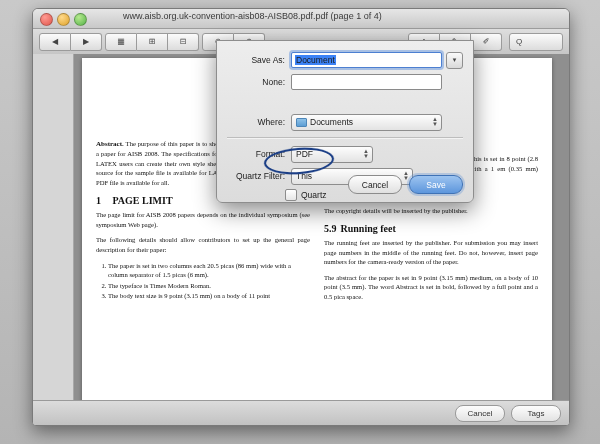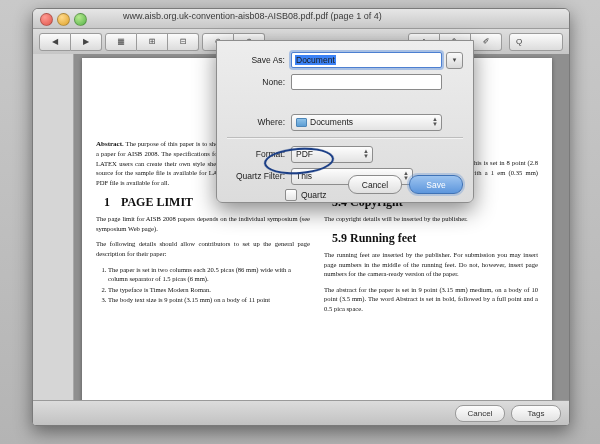--- a/index.html
+++ b/index.html
@@ -84,21 +84,21 @@
     font-size:17px;color:#111;margin:26px 0 6px;font-weight:400;
   }
   .doc-authors{
     text-align:center;font-family:"Liberation Serif", serif;
     font-size:7.5px;color:#111;margin-bottom:10px;
   }
   .cols{display:flex;gap:14px;font-family:"Liberation Serif", serif;color:#111;}
   .col{width:50%;}
   .abs-head{font-weight:bold;font-size:7px;}
   .p{font-size:6.6px;line-height:1.45;text-align:justify;margin:0 0 6px;}
-  .sec{font-family:"Liberation Serif", serif;font-weight:bold;font-size:12px;margin:8px 8px 4px;}
+  .sec{font-family:"Liberation Serif", serif;font-weight:bold;font-size:10px;margin:8px 0 4px;}
   .sec .num{display:inline-block;min-width:14px;}
   ol.items{margin:0;padding-left:12px;font-size:6.6px;line-height:1.45;}
   ol.items li{margin-bottom:1px;}
   .statusbar{
     position:absolute;left:0;right:0;bottom:0;height:24px;
     background:linear-gradient(180deg,#dcdcdc,#c2c2c2);
     border-top:1px solid #9a9a9a;
     display:flex;align-items:center;justify-content:flex-end;gap:6px;padding-right:8px;
   }
   .sb-btn{

